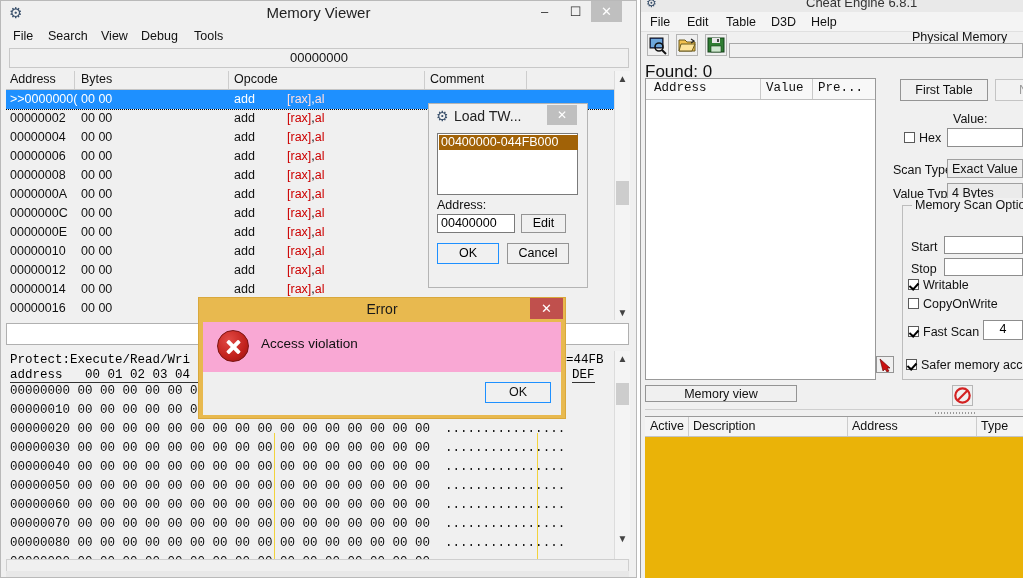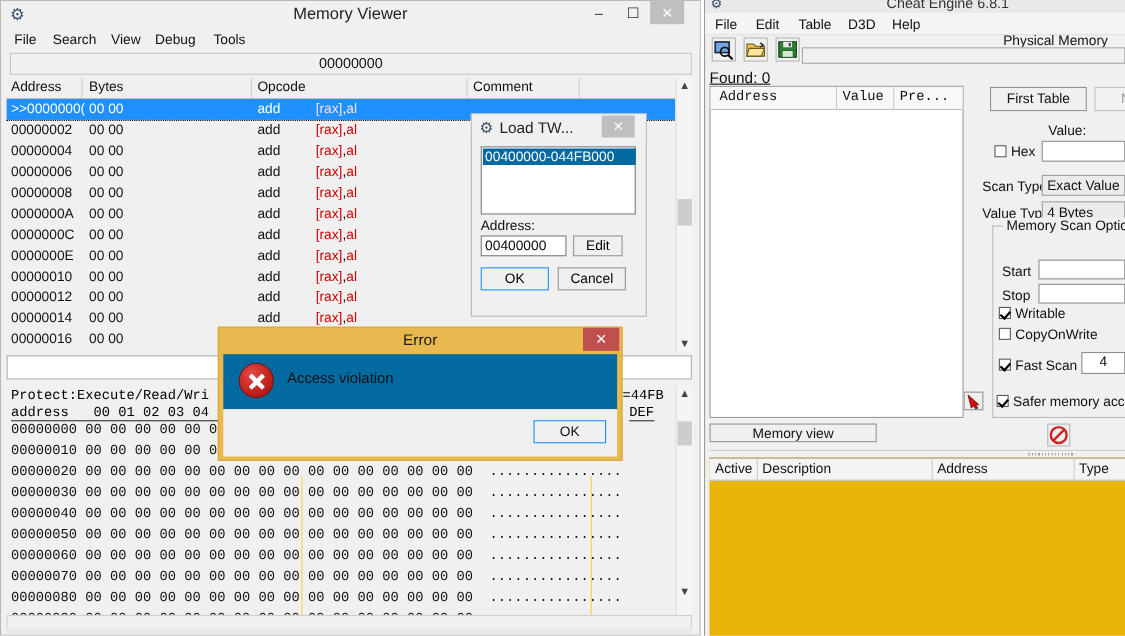--- a/index.html
+++ b/index.html
@@ -44,21 +44,21 @@
     box-sizing:border-box;
   }
   #proc-input{
     position:absolute;left:729px;top:43px;width:294px;height:15px;
     background:#f0f0f0;border:1px solid #a8a8a8;box-sizing:border-box;
   }
   #phys-mem-label{
     position:absolute;left:912px;top:30px;font-size:12.5px;color:#111;white-space:nowrap;
   }
   #found-label{
-    position:absolute;left:645px;top:62px;font-size:14px;color:#111;text-decoration:underline;
+    position:absolute;left:645px;top:62px;font-size:17px;color:#111;
   }
   #scan-list{
     position:absolute;left:645px;top:78px;width:231px;height:302px;
     background:#fff;border:1px solid #999;box-sizing:border-box;
   }
   #scan-list-head{
     position:relative;height:20px;background:#f8f8f8;border-bottom:1px solid #c0c0c0;
   }
   #scan-list-head .col{
     position:absolute;top:2px;font-size:12.5px;color:#111;
@@ -235,21 +235,21 @@
   #loadtw-close{
     position:absolute;left:118px;top:1px;width:30px;height:20px;background:#bfbfbf;
     color:#fff;text-align:center;font-size:12px;line-height:20px;
   }
   #loadtw-list{
     position:absolute;left:8px;top:29px;width:141px;height:62px;
     background:#fff;border:1px solid #7a7a7a;box-sizing:border-box;
   }
   #loadtw-item{
     position:absolute;left:1px;top:1px;width:139px;height:15px;
-    background:#0369a1;color:#fff;font-size:12.5px;padding-left:2px;
+    background:#a16207;color:#fff;font-size:12.5px;padding-left:2px;
     box-sizing:border-box;line-height:15px;
   }
   #loadtw-addr-lbl{position:absolute;left:8px;top:94px;font-size:12.5px;color:#111;}
   #loadtw-addr{
     position:absolute;left:8px;top:110px;width:78px;height:19px;
     background:#fff;border:1px solid #7a7a7a;box-sizing:border-box;
     font-size:12.5px;padding:1px 3px;line-height:15px;
   }
   #loadtw-edit{
     position:absolute;left:92px;top:110px;width:45px;height:19px;
@@ -277,21 +277,21 @@
   }
   #err-title-text{
     position:absolute;left:0;top:3px;width:366px;text-align:center;
     font-size:14px;color:#1a1a1a;
   }
   #err-close{
     position:absolute;left:331px;top:0px;width:33px;height:21px;
     background:#c0504d;color:#fff;text-align:center;font-size:13px;line-height:21px;
   }
   #err-body{
-    position:absolute;left:4px;top:24px;width:358px;height:50px;background:#0369a1;
+    position:absolute;left:4px;top:24px;width:358px;height:50px;background:#f9a8d4;
   }
   #err-icon{
     position:absolute;left:14px;top:8px;width:32px;height:32px;border-radius:50%;
     background:radial-gradient(circle at 36% 30%,#e24a45 0%,#c0201b 62%,#8d1512 100%);
     border:1px solid #7b1411;box-sizing:border-box;
   }
   #err-icon:before,#err-icon:after{
     content:"";position:absolute;left:7px;top:14px;width:17px;height:4px;
     background:#fff;border-radius:1px;
   }

